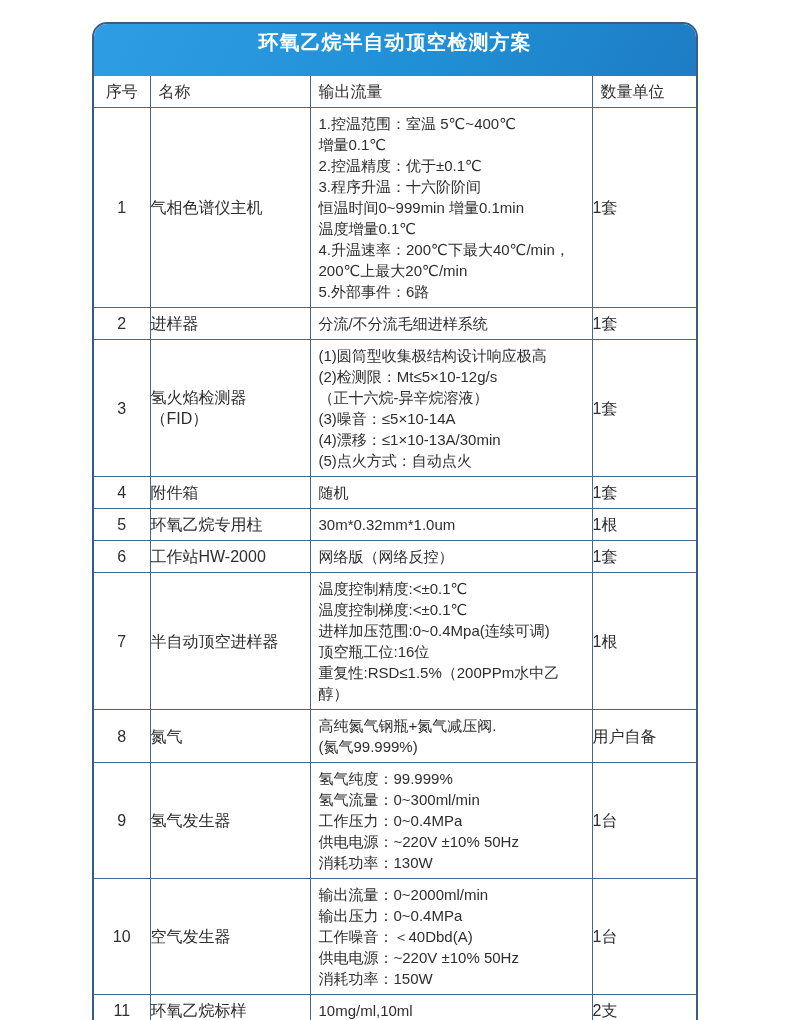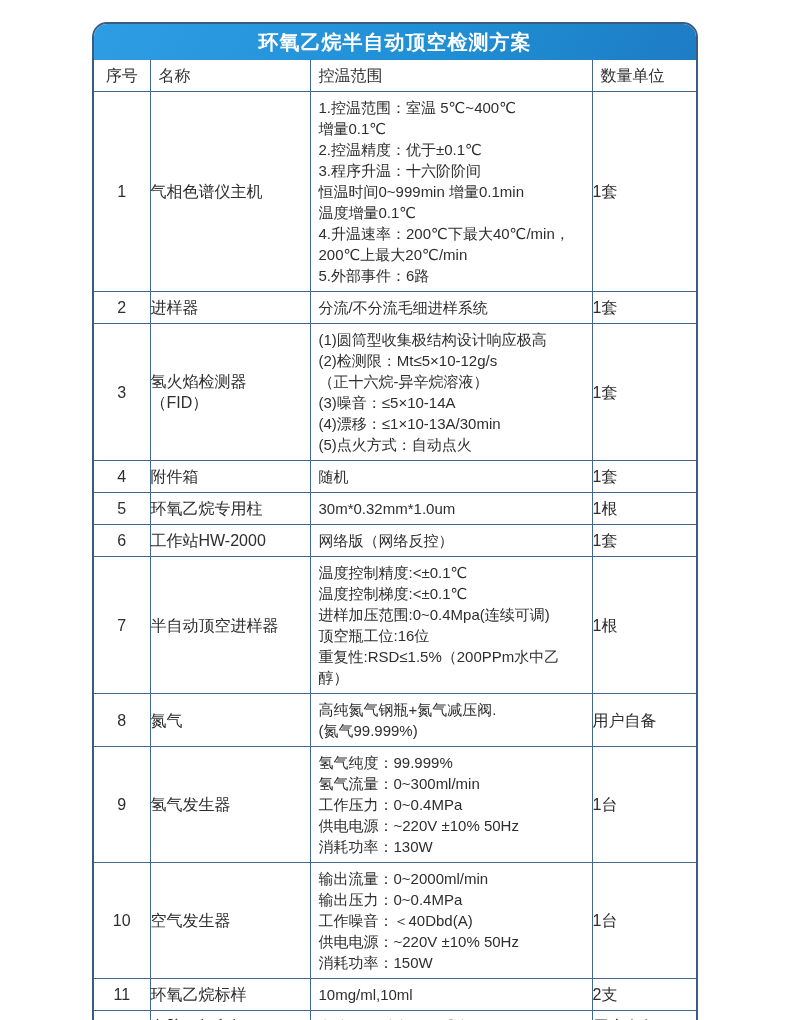--- a/index.html
+++ b/index.html
@@ -13,21 +13,21 @@
   .card {
     width: 606px;
     margin: 22px auto 0 auto;
     border: 2px solid #3a5c80;
     border-radius: 15px;
     overflow: hidden;
     background: #ffffff;
   }
 
   .title-bar {
-    height: 36px;
+    height: 52px;
     line-height: 36px;
     text-align: center;
     color: #ffffff;
     font-size: 20px;
     font-weight: bold;
     letter-spacing: 1px;
     background: linear-gradient(120deg, #2f9de3 0%, #2090d6 55%, #1d7cc4 100%);
   }
 
   table.spec-table {
@@ -76,21 +76,21 @@
     <colgroup>
       <col class="col-no">
       <col class="col-name">
       <col class="col-spec">
       <col class="col-qty">
     </colgroup>
     <thead>
       <tr>
           <th class="h-no">序号</th>
           <th class="h-name">名称</th>
-          <th class="h-spec">控温范围</th>
+          <th class="h-spec">输出流量</th>
           <th class="h-qty">数量单位</th>
         </tr>
     </thead>
     <tbody>
         <tr>
           <td class="c-no">1</td>
           <td class="c-name">气相色谱仪主机</td>
           <td class="c-spec">
             <div class="spec-line">1.控温范围：室温 5℃~400℃</div>
             <div class="spec-line">增量0.1℃</div>

